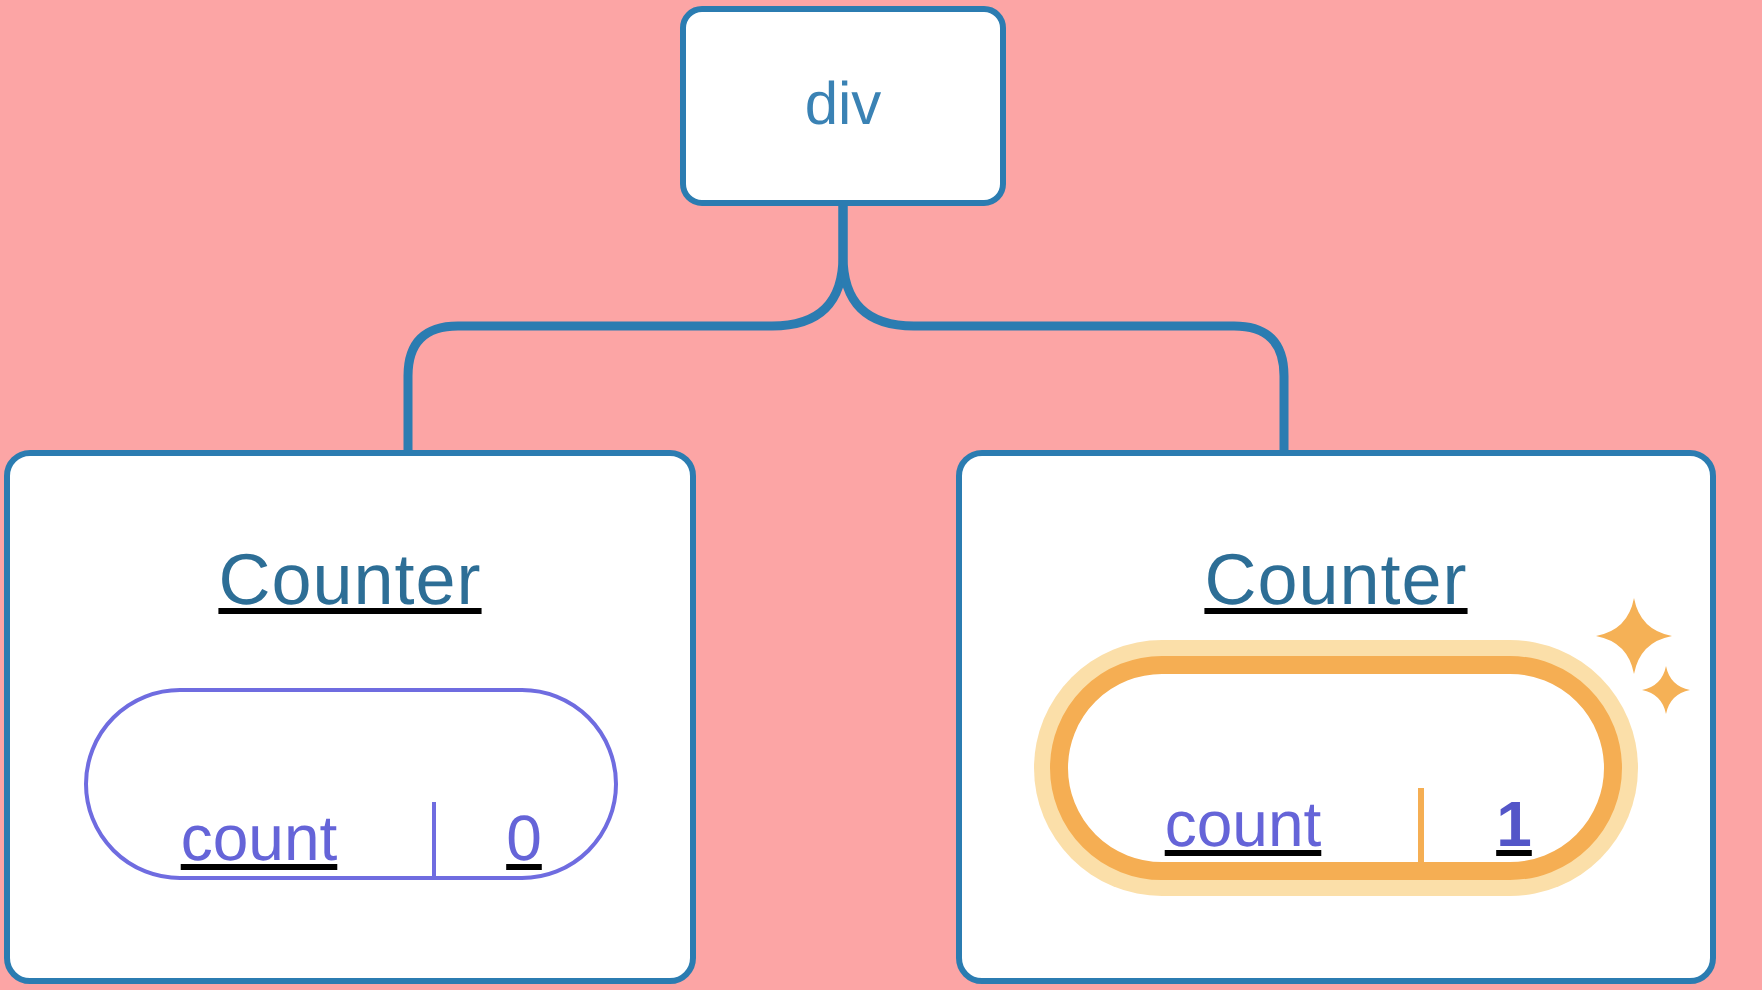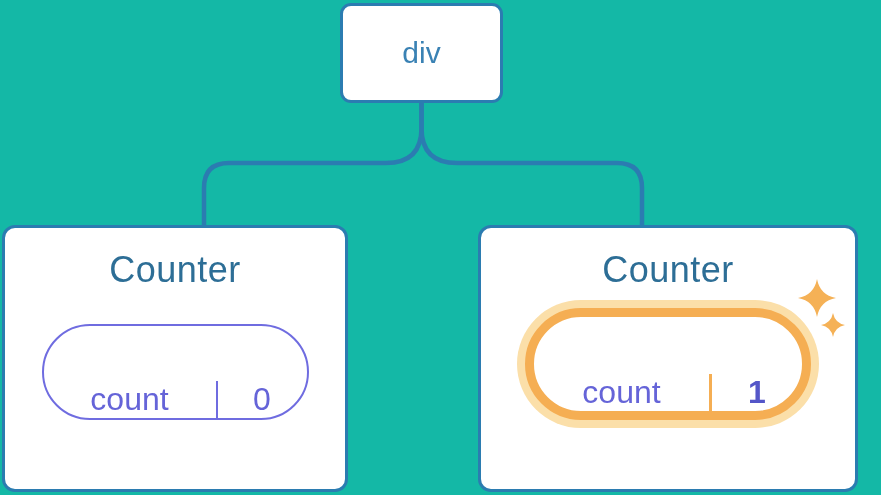--- a/index.html
+++ b/index.html
@@ -4,21 +4,21 @@
 <style>
   html, body {
     margin: 0;
     padding: 0;
     font-family: "Liberation Sans", "DejaVu Sans", sans-serif;
   }
   .stage {
     position: relative;
     width: 881px;
     height: 495px;
-    background: #14b8a6;
+    background: #fca5a5;
     overflow: hidden;
   }
   .connectors {
     position: absolute;
     left: 0;
     top: 0;
     width: 881px;
     height: 495px;
   }
   .connectors path {
@@ -47,21 +47,22 @@
     position: absolute;
     top: 225px;
     height: 267px;
     box-sizing: border-box;
     background: #ffffff;
     border: 3px solid #2b7cb1;
     border-radius: 13px;
     display: flex;
     flex-direction: column;
     align-items: center;
-    padding-top: 20px;
+    padding-top: 40px;
+    text-decoration: underline;
   }
   .card-left  { left: 2px;   width: 346px; }
   .card-right { left: 478px; width: 380px; }
   .card-title {
     font-size: 36px;
     line-height: 44px;
     font-weight: 500;
     color: #2d6e96;
     letter-spacing: 0.5px;
   }

